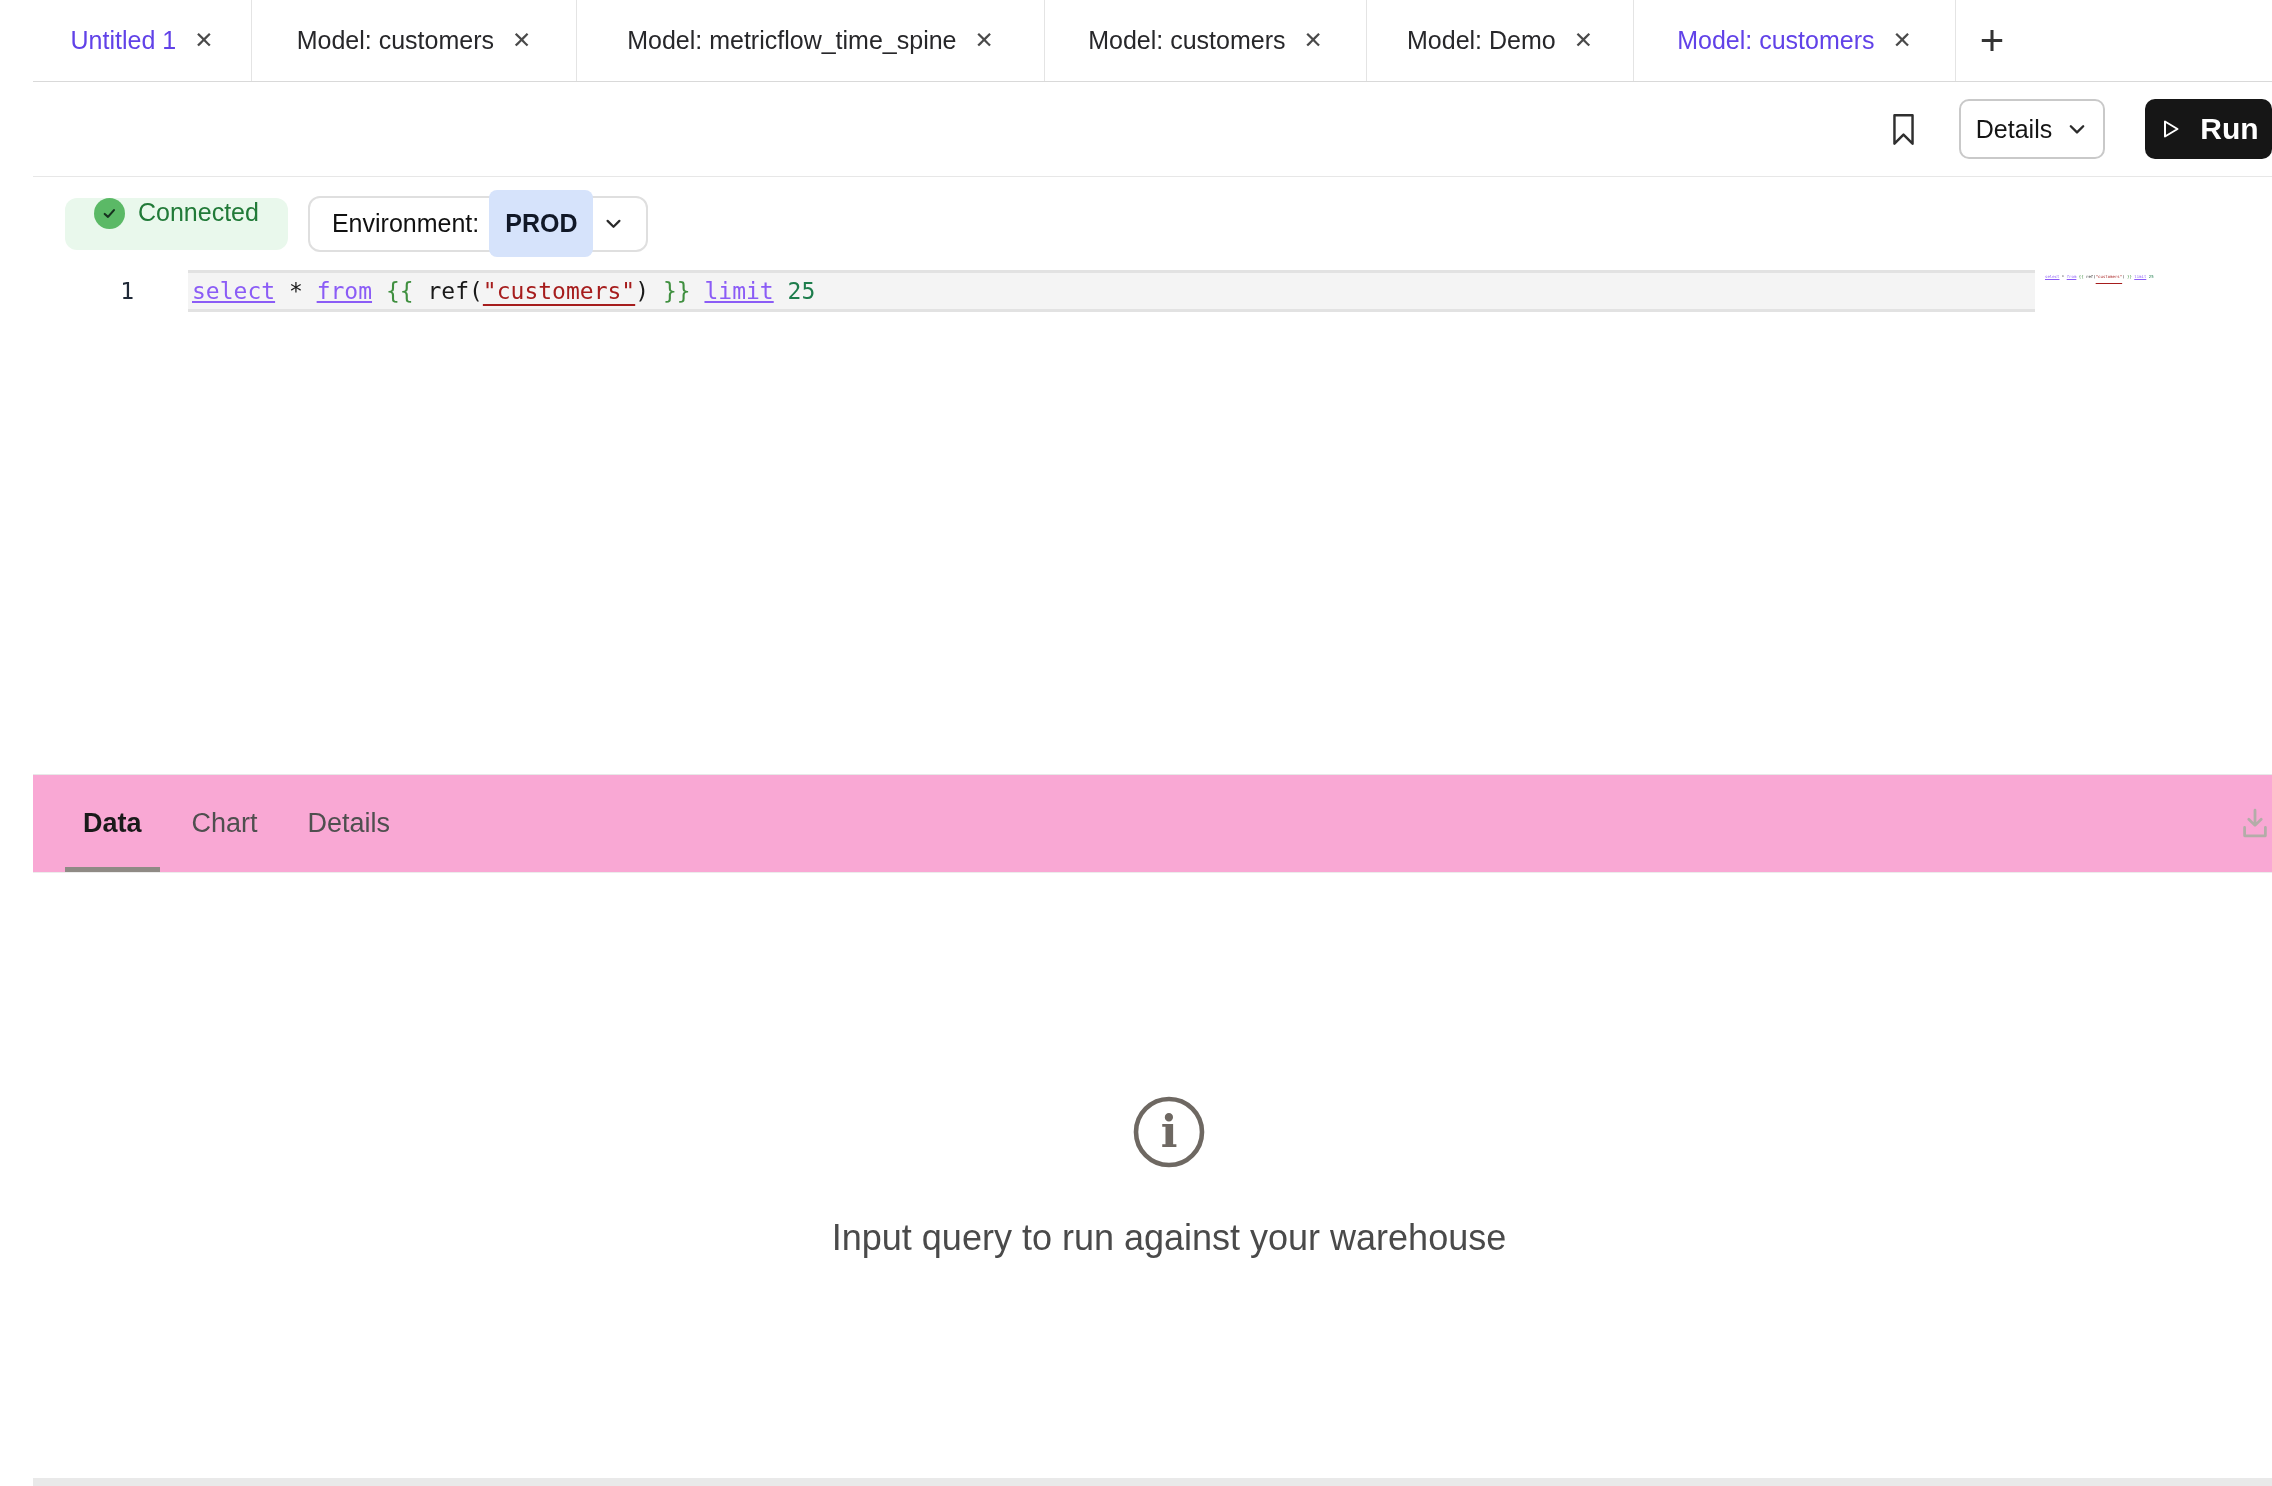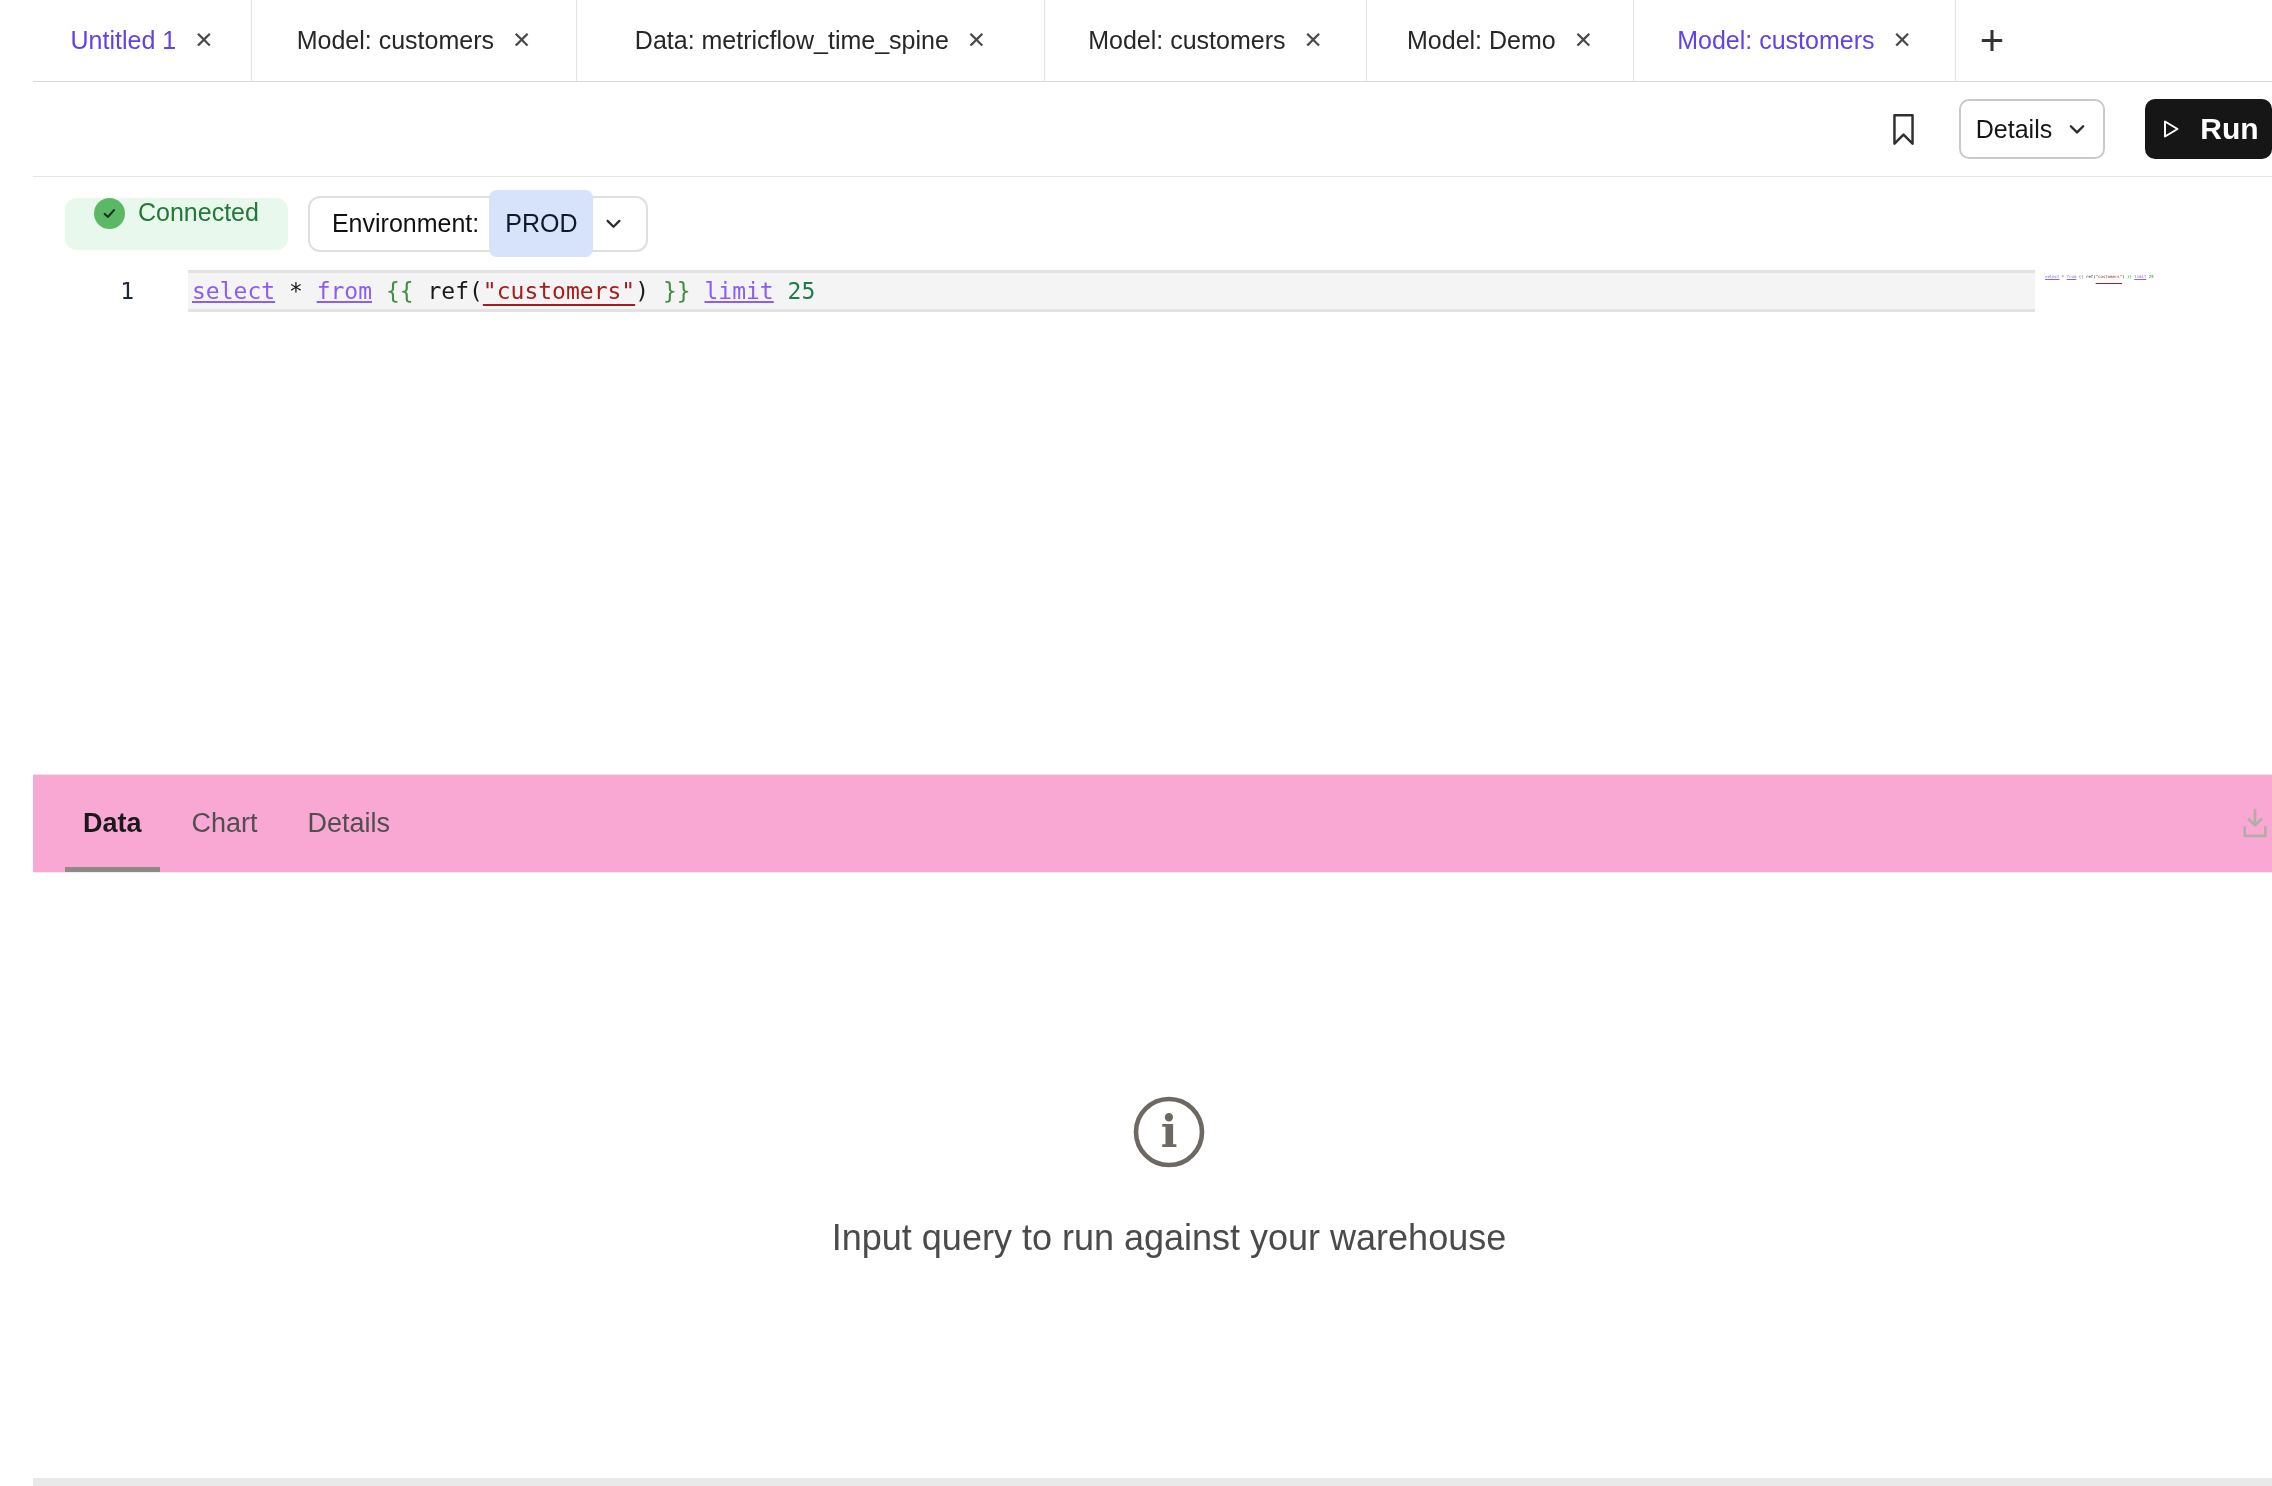--- a/index.html
+++ b/index.html
@@ -35,21 +35,21 @@
   .status-row { height:93px; display:flex; align-items:center; gap:20px; padding-left:32px; background:#fff; }
   .connected-badge {
     height:52px; border-radius:12px; background:#e9f8ec; color:#217a38; font-size:25px;
     display:flex; align-items:flex-start; gap:13px; padding:0 29px;
   }
   .check-circle { width:31px; height:31px; border-radius:50%; background:#5bb966; display:flex; align-items:center; justify-content:center; }
   .env-select {
     height:56px; border:2px solid #dfdfdf; border-radius:12px; background:#fff;
     display:flex; align-items:center; gap:10px; padding:0 22px; font-size:25px; color:#111; cursor:pointer;
   }
-  .prod-pill { background:#d6e3fb; color:#111827; border-radius:8px; padding:19px 16px; font-size:25px; font-weight:400; }
+  .prod-pill { background:#d6e3fb; color:#111827; border-radius:8px; padding:19px 16px; font-size:25px; font-weight:700; }
   
   .editor { position:relative; height:505px; background:#fff; border-bottom:1px solid #e8e8e8; }
   .gutter-num {
     position:absolute; left:0; top:0; width:125px; height:42px; line-height:42px; text-align:right; padding-right:24px;
     font-family:"DejaVu Sans Mono", monospace; font-size:23px; color:#1f2937;
   }
   .line-highlight {
     position:absolute; left:155px; top:0; width:1847px; height:42px; background:#f4f4f4;
     border-top:3px solid #e2e2e2; border-bottom:3px solid #e2e2e2;
   }
@@ -85,21 +85,21 @@
   <div class="tab-bar">
     <div class="tab tab--accent" style="width:219px">
       <span>Untitled 1</span>
       <span class="close">✕</span>
     </div>
     <div class="tab" style="width:325px">
       <span>Model: customers</span>
       <span class="close">✕</span>
     </div>
     <div class="tab" style="width:468px">
-      <span>Data: metricflow_time_spine</span>
+      <span>Model: metricflow_time_spine</span>
       <span class="close">✕</span>
     </div>
     <div class="tab" style="width:322px">
       <span>Model: customers</span>
       <span class="close">✕</span>
     </div>
     <div class="tab" style="width:267px">
       <span>Model: Demo</span>
       <span class="close">✕</span>
     </div>

